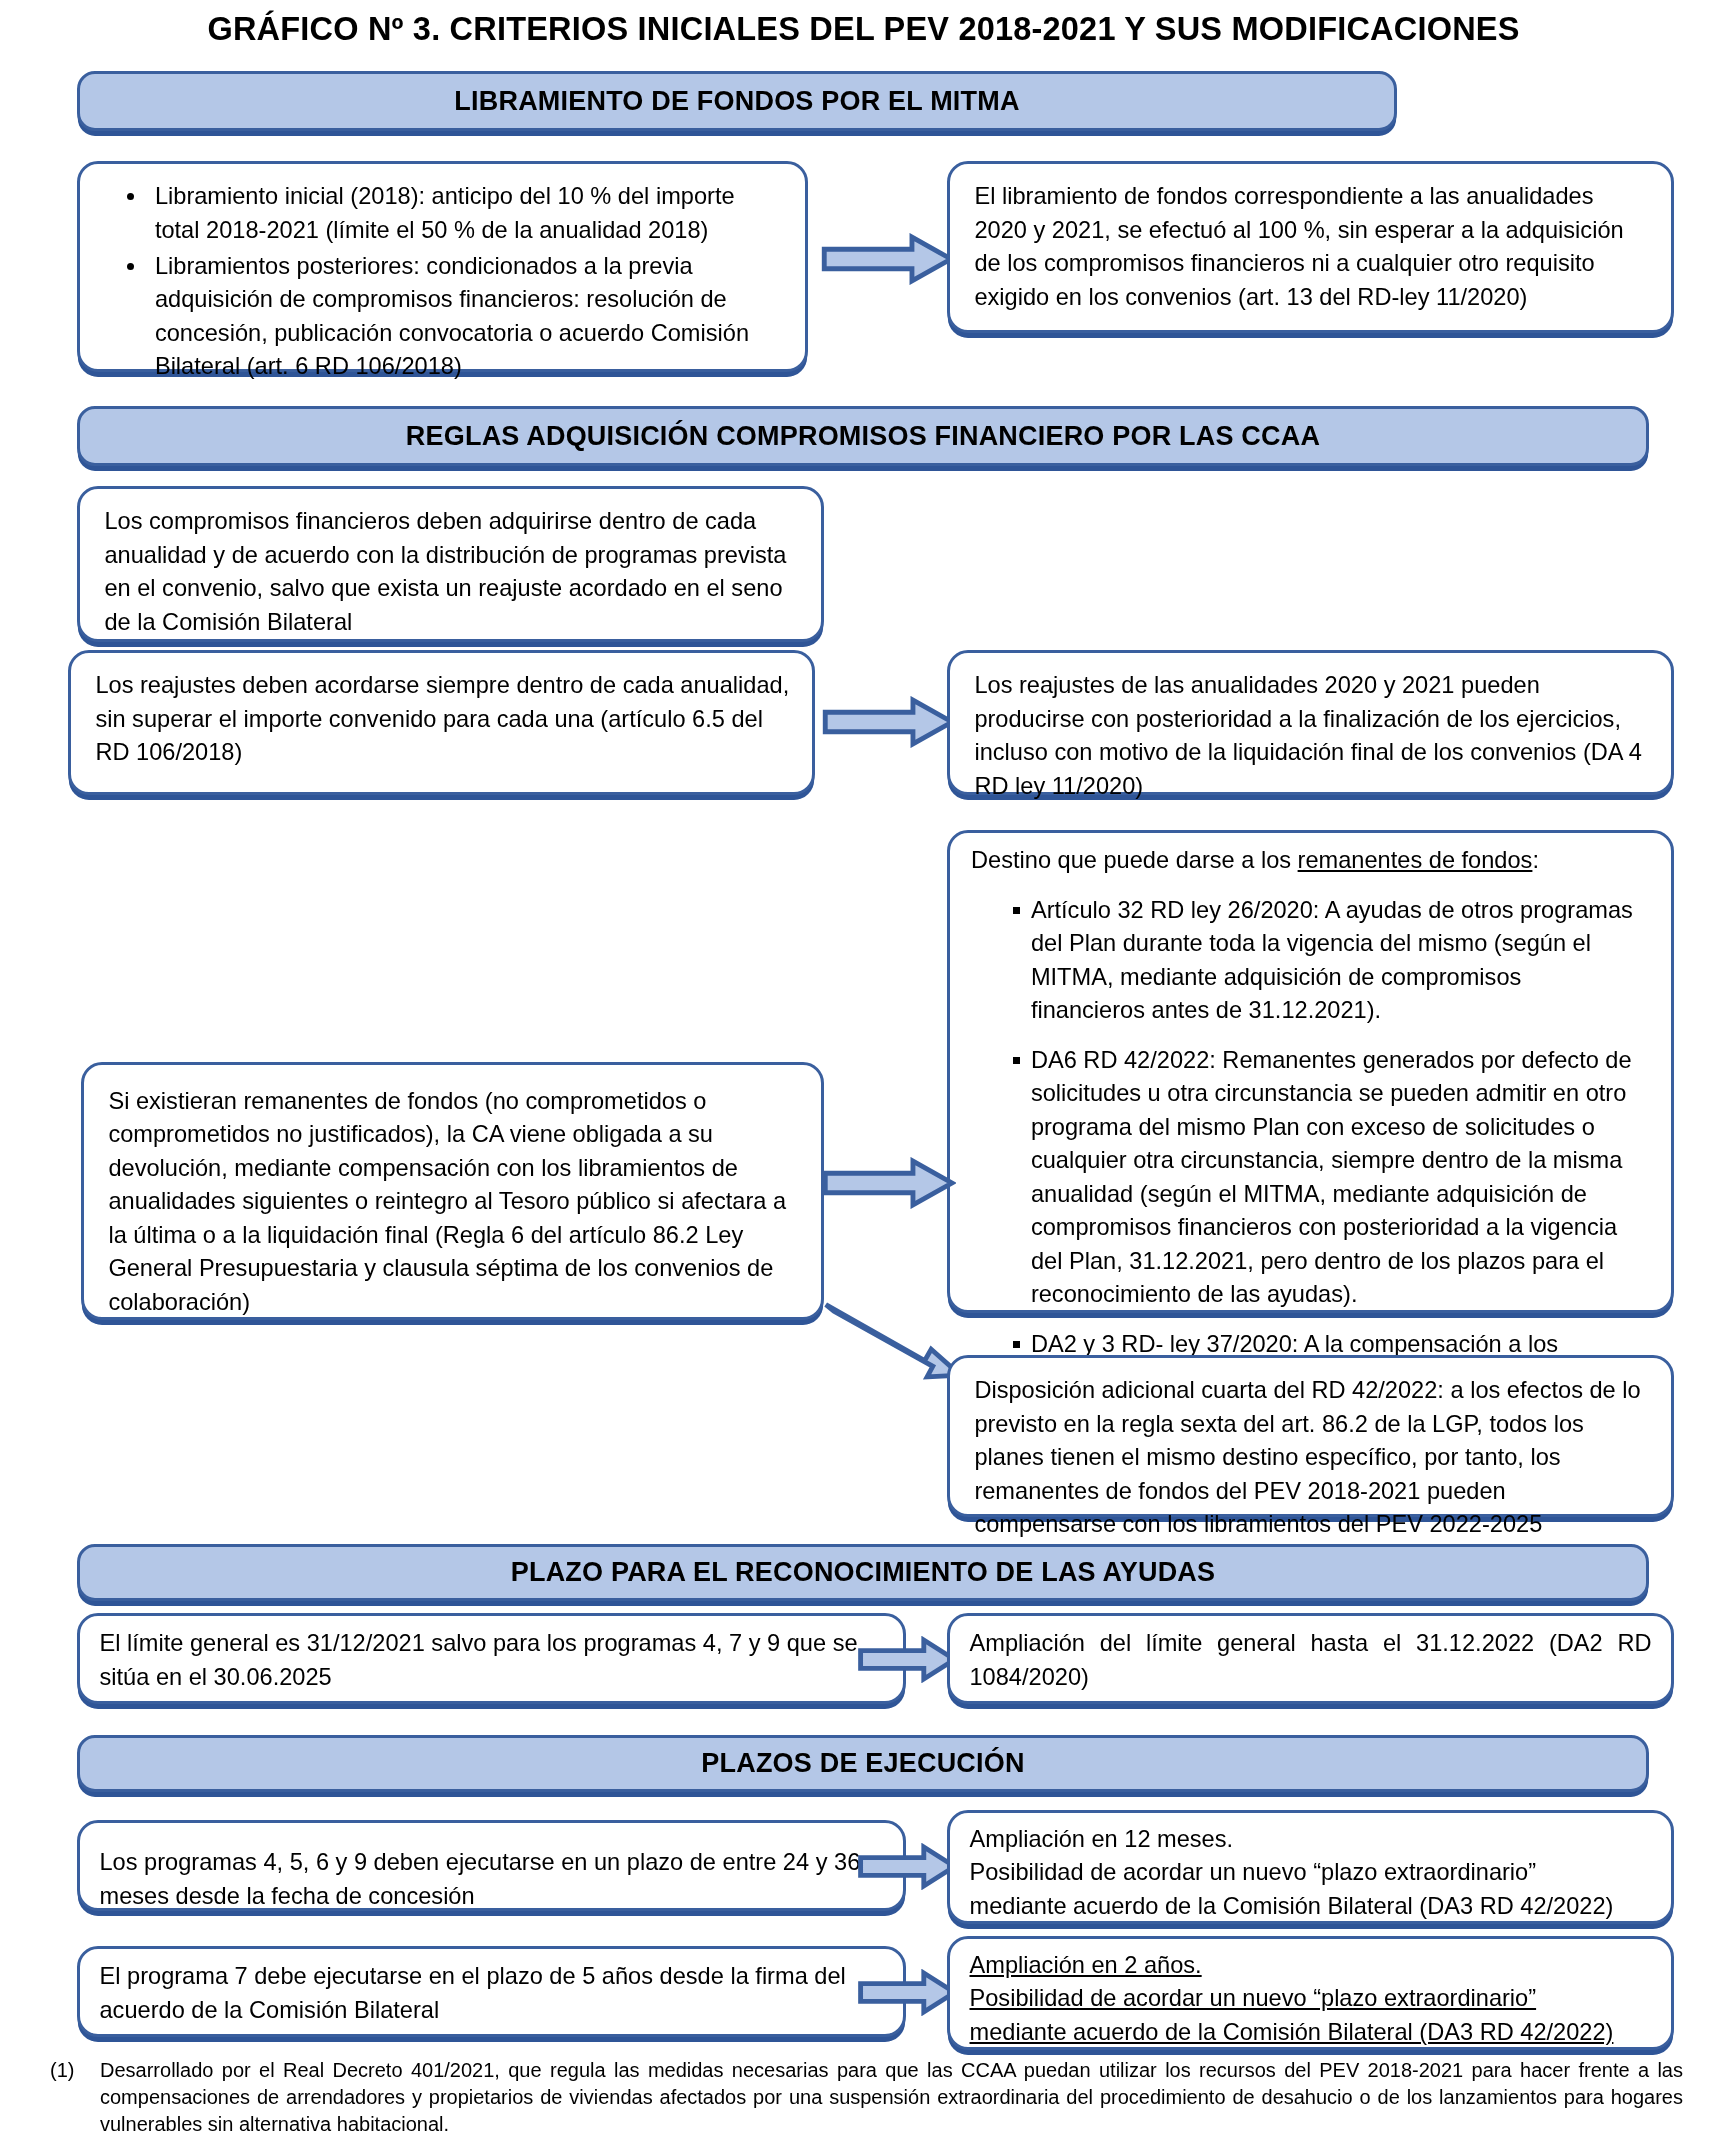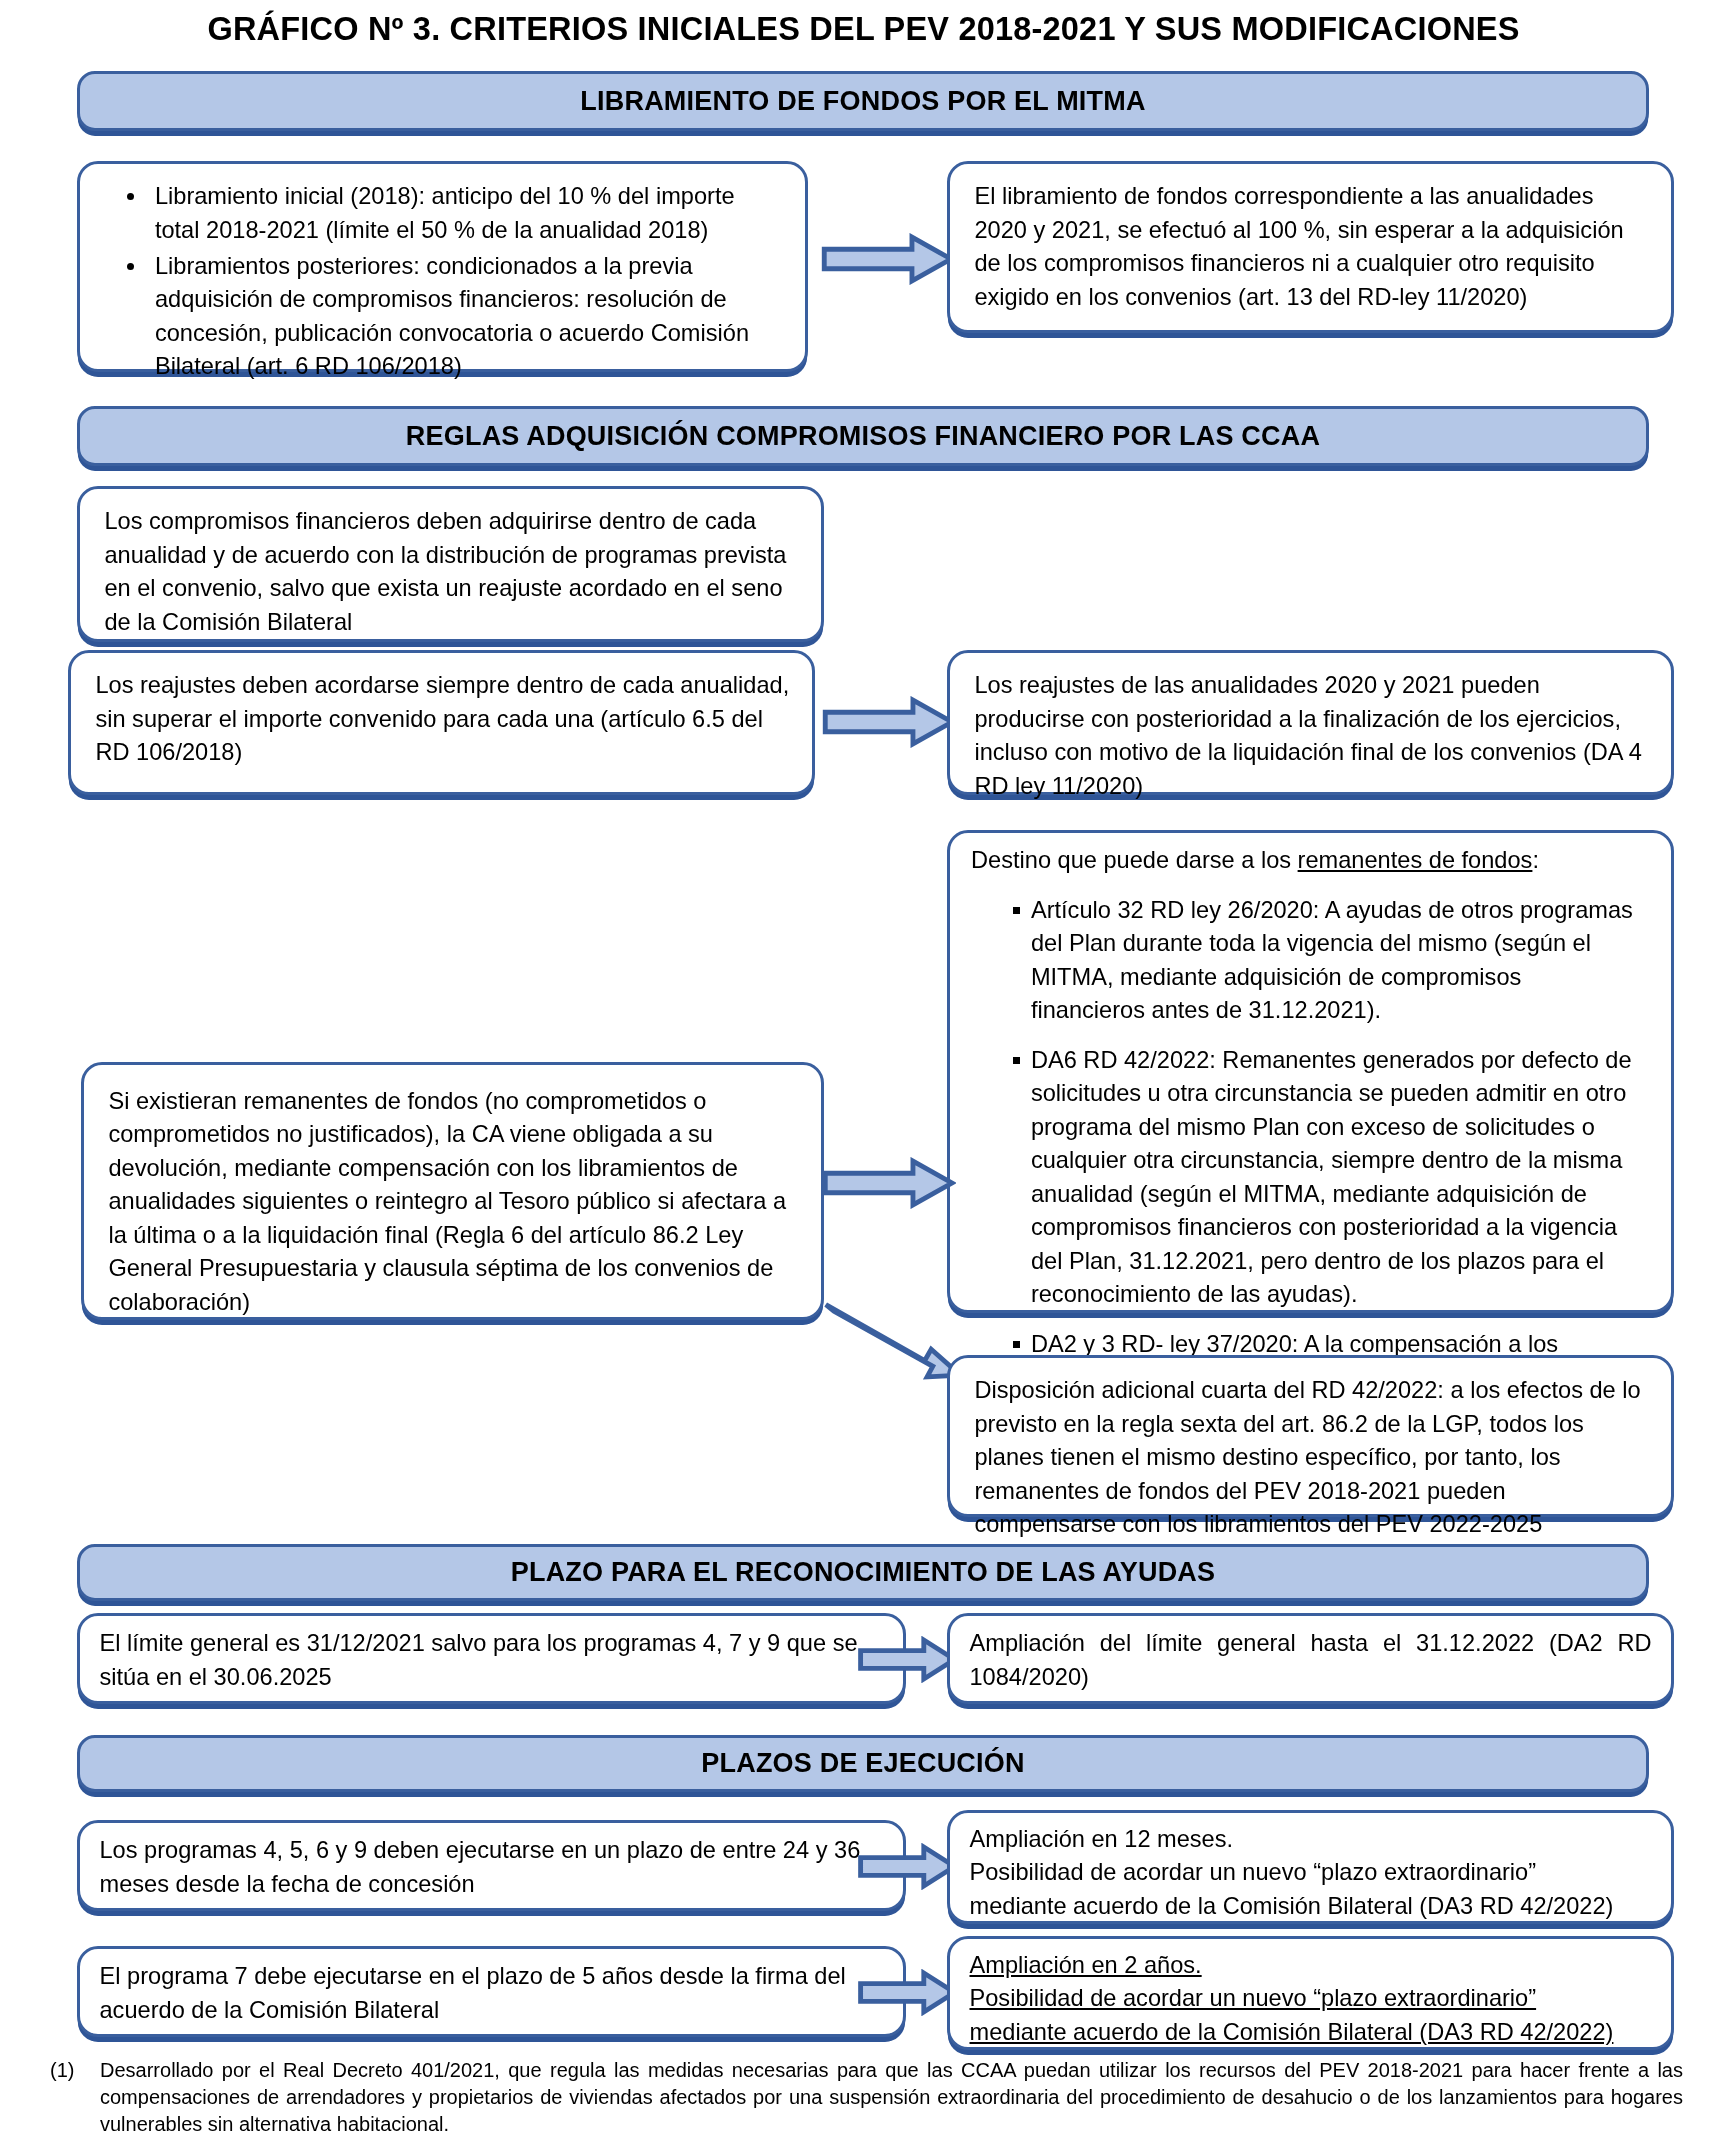--- a/index.html
+++ b/index.html
@@ -109,21 +109,21 @@
   }
   .footnote .fn-row { display: flex; }
   .footnote .fn-num { width: 50px; flex: 0 0 50px; }
   .footnote .fn-txt { flex: 1 1 auto; }
 </style>
 </head>
 <body>
 
 <div class="page-title">GRÁFICO Nº 3. CRITERIOS INICIALES DEL PEV 2018-2021 Y SUS MODIFICACIONES</div>
 
-<div class="band" style="left:77px; top:71px; width:1572px; height:60px;">
+<div class="band" style="left:77px; top:71px; width:1320px; height:60px;">
   <span>LIBRAMIENTO DE FONDOS POR EL MITMA</span>
 </div>
 
 <div class="box" style="left:77px; top:161px; width:731px; height:211px;">
   <div class="pad">
     <ul class="round-bullets">
       <li>Libramiento inicial (2018): anticipo del 10 % del importe total 2018-2021 (límite el 50 % de la anualidad 2018)</li>
       <li>Libramientos posteriores: condicionados a la previa adquisición de compromisos financieros: resolución de concesión, publicación convocatoria o acuerdo Comisión Bilateral (art. 6 RD 106/2018)</li>
     </ul>
   </div>
@@ -226,21 +226,21 @@
   <div class="pad" style="padding:11.4px 19.5px;">
     <p class="justify">Ampliación del límite general hasta el 31.12.2022 (DA2 RD 1084/2020)</p>
   </div>
 </div>
 
 <div class="band" style="left:77px; top:1735px; width:1572px; height:57px;">
   <span>PLAZOS DE EJECUCIÓN</span>
 </div>
 
 <div class="box" style="left:77px; top:1820px; width:829px; height:91px;">
-  <div class="pad" style="padding:11.4px 19.5px;">
+  <div class="pad" style="padding:11.4px 19.5px;margin-top:12px;">
     <p>Los programas 4, 5, 6 y 9 deben ejecutarse en un plazo de entre 24 y 36 meses desde la fecha de concesión</p>
   </div>
 </div>
 
 <div class="arrow" style="left:857px; top:1843px;">
   <svg width="102" height="47" viewBox="0 0 125 58">
     <polygon points="4,18 82,18 82,5 120,29 82,53 82,40 4,40" fill="#b4c7e7" stroke="#3a5f9e" stroke-width="6" stroke-linejoin="miter"></polygon>
   </svg>
 </div>
 

